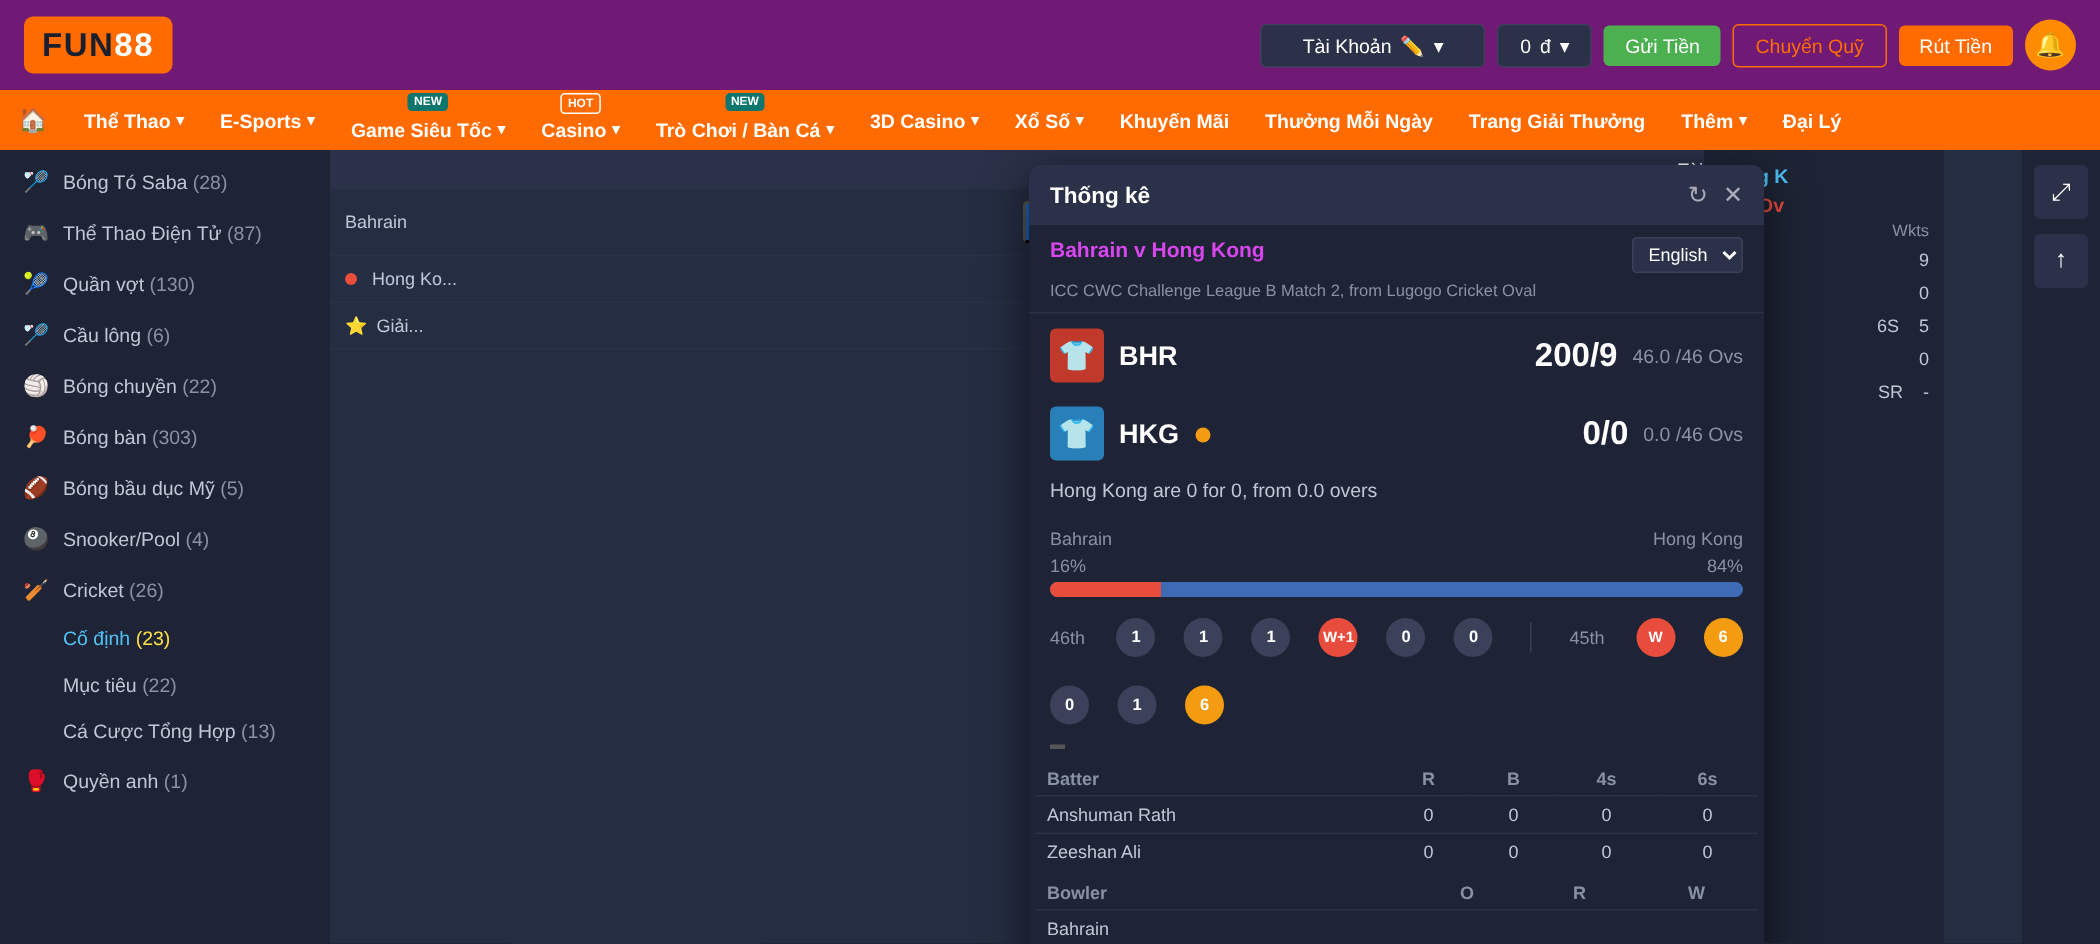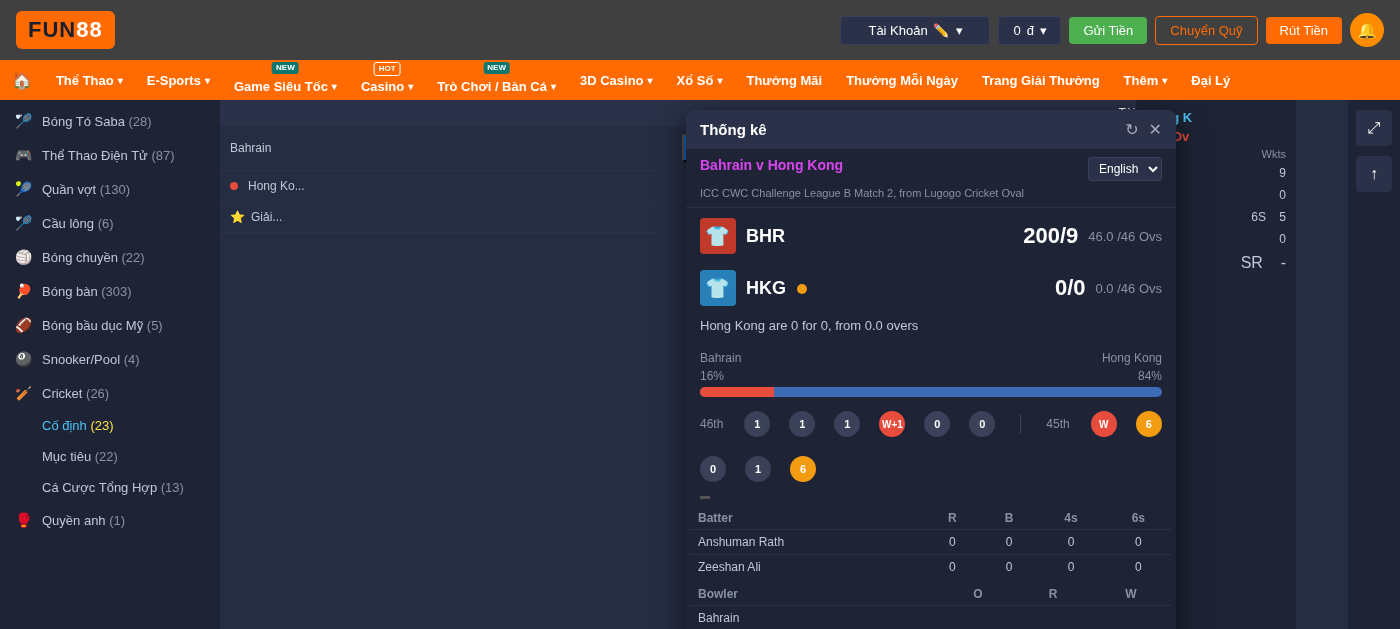--- a/index.html
+++ b/index.html
@@ -1,20 +1,20 @@
 <!DOCTYPE html>
 <html><head>
   <meta charset="utf-8">
   <style>
     * { margin: 0; padding: 0; box-sizing: border-box; }
     body { font-family: Arial, sans-serif; background: #1a1f2e; color: #fff; width: 1400px; height: 629px; overflow: hidden; }
 
     
     .header {
-      background: #404040;
+      background: #701a75;
       height: 60px;
       display: flex;
       align-items: center;
       padding: 0 16px;
       gap: 27px;
     }
     .logo {
       background: #ff6b00;
       color: #fff;
       font-weight: 900;
@@ -397,21 +397,21 @@
   <div class="nav-item" style="padding-top:12px;">
     <span class="nav-badge hot">HOT</span>
     Casino <span class="nav-arrow">▾</span>
   </div>
   <div class="nav-item" style="padding-top:12px;">
     <span class="nav-badge">NEW</span>
     Trò Chơi / Bàn Cá <span class="nav-arrow">▾</span>
   </div>
   <div class="nav-item">3D Casino <span class="nav-arrow">▾</span></div>
   <div class="nav-item">Xổ Số <span class="nav-arrow">▾</span></div>
-  <div class="nav-item">Thưởng Mãi</div>
+  <div class="nav-item">Khuyến Mãi</div>
   <div class="nav-item">Thưởng Mỗi Ngày</div>
   <div class="nav-item">Trang Giải Thưởng</div>
   <div class="nav-item">Thêm <span class="nav-arrow">▾</span></div>
   <div class="nav-item">Đại Lý</div>
 </div>
 
 <div class="main">
 
   <div class="sidebar">
     <div class="sidebar-item">
@@ -490,21 +490,21 @@
       <div style="color:#4fc3f7; font-size:13px; font-weight:600;">Hong K</div>
       <div style="color:#e74c3c; font-size:13px; font-weight:700;">0/0 (Ov</div>
       <div style="display:flex; justify-content:space-between; font-size:11px; color:#8892a4; margin-top:0;">
         <span>Inns</span>
         <span>Wkts</span>
       </div>
       <div style="font-size:12px; color:#c0c8d8; text-align:right; padding:2px 0;">9</div>
       <div style="font-size:12px; color:#c0c8d8; text-align:right; padding:2px 0;">0</div>
       <div style="font-size:12px; color:#c0c8d8; text-align:right; padding:2px 0;">6S &nbsp;&nbsp; 5</div>
       <div style="font-size:12px; color:#c0c8d8; text-align:right; padding:2px 0;">0</div>
-      <div style="font-size:16px; color:#c0c8d8; text-align:right; padding:2px 0;">SR &nbsp;&nbsp; -</div>
+      <div style="font-size:12px; color:#c0c8d8; text-align:right; padding:2px 0;">SR &nbsp;&nbsp; -</div>
     </div>
 
     <div class="stats-modal">
 
       <div class="modal-header">
         <span class="modal-title">Thống kê</span>
         <div class="modal-actions">
           <button class="modal-btn">↻</button>
           <button class="modal-btn">✕</button>
         </div>

